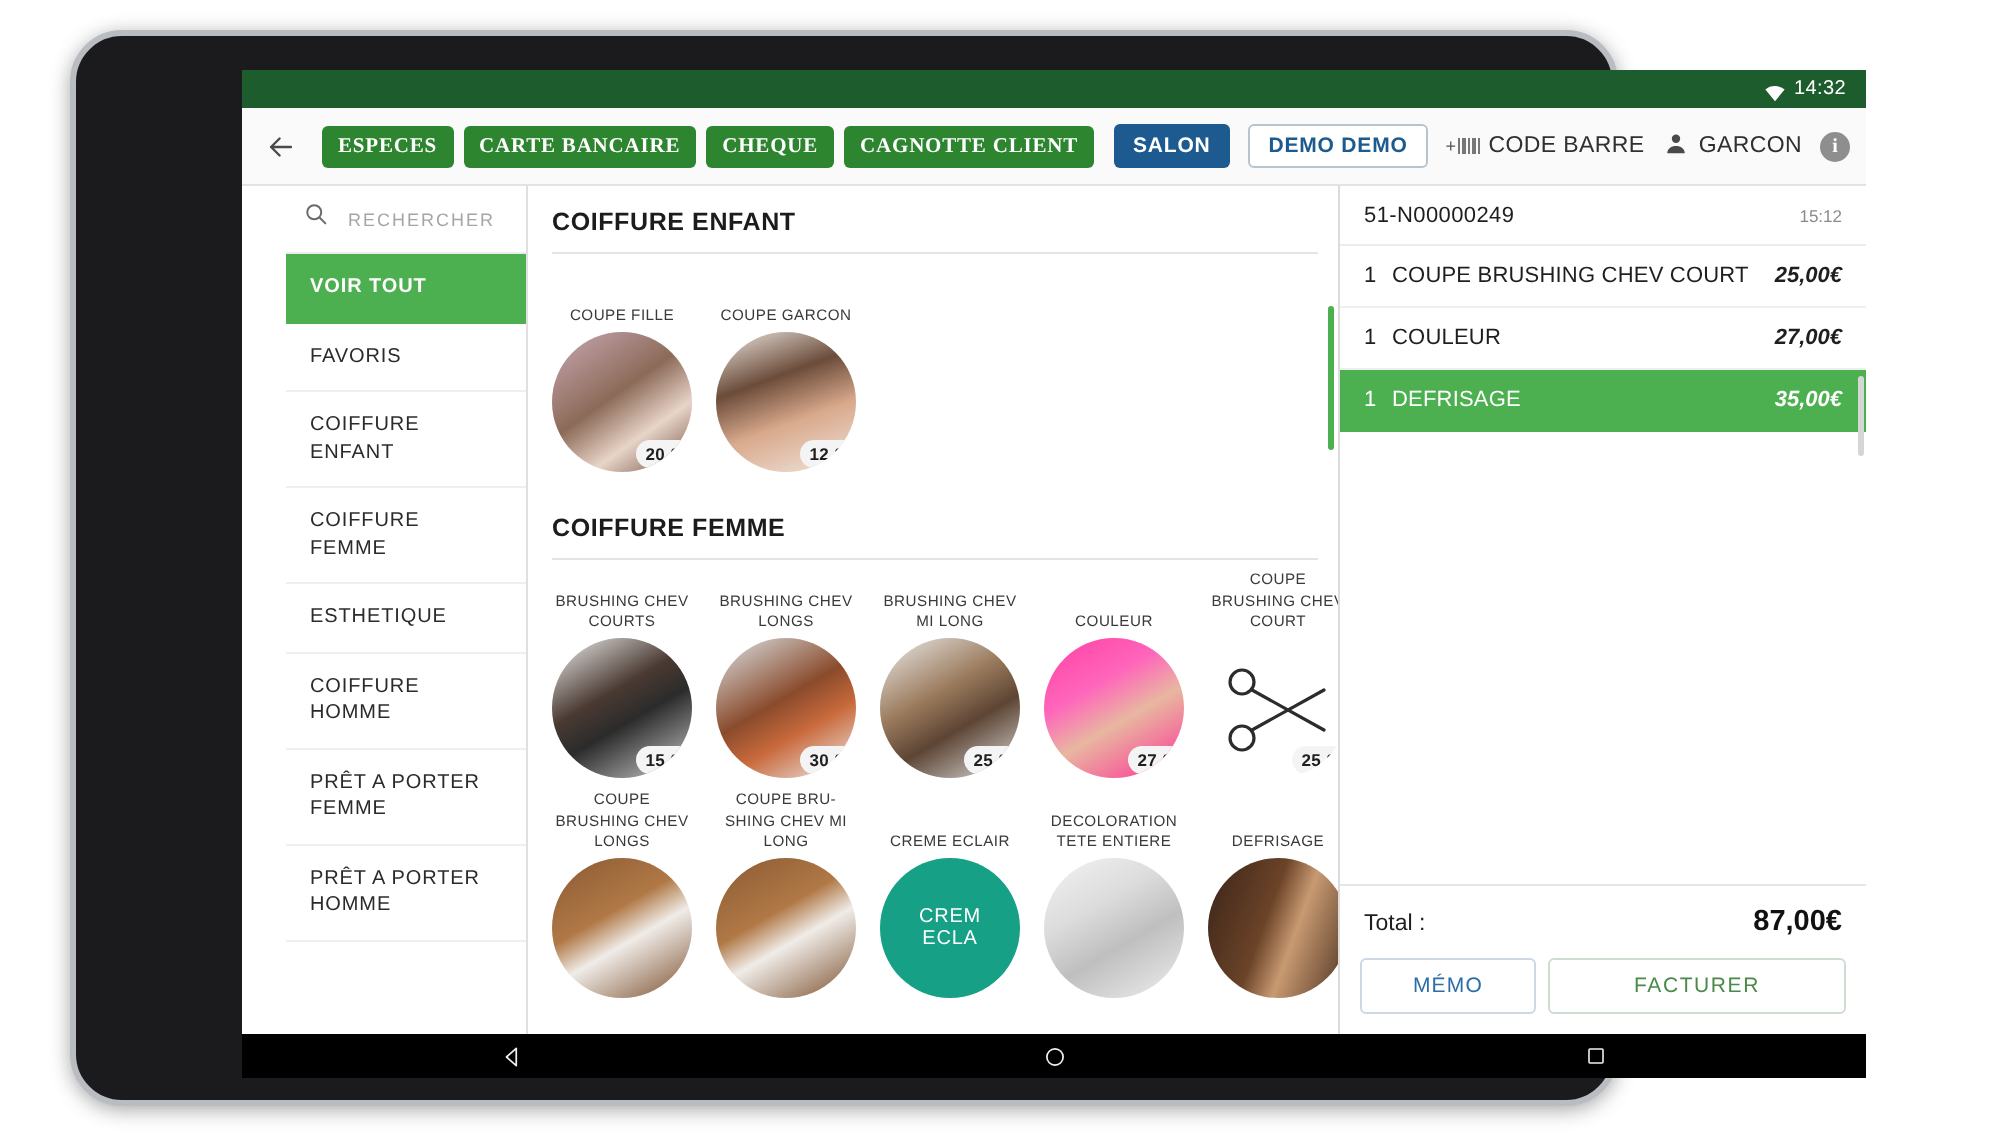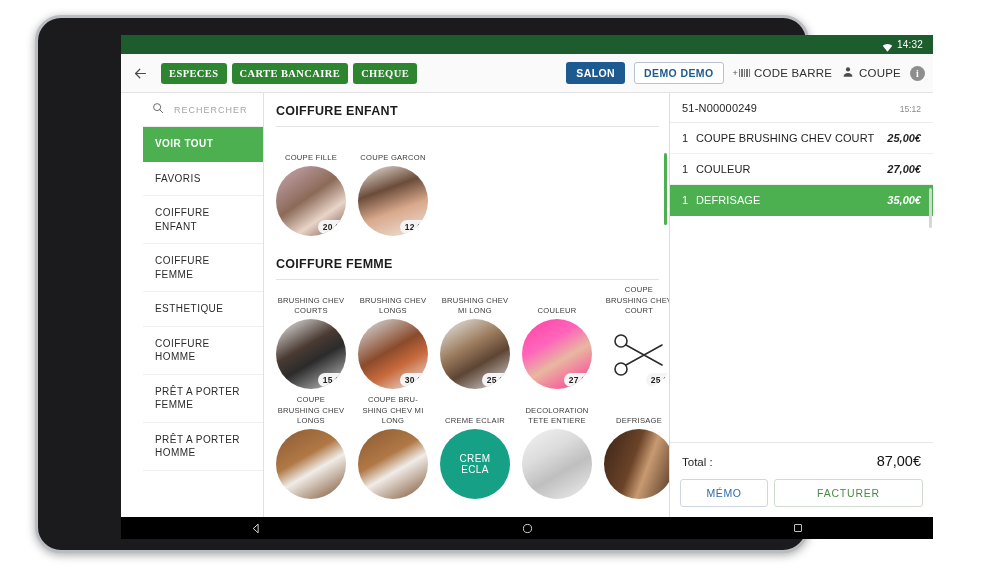--- a/index.html
+++ b/index.html
@@ -195,21 +195,21 @@
   .rline .qty { font-size: 11px; color: #1f1f1f; width: 14px; }
   .rline .nm  { font-size: 11px; color: #1f1f1f; flex: 1; letter-spacing: .1px; }
   .rline .amt { font-size: 11px; color: #1f1f1f; font-weight: bold; font-style: italic; }
   .rline.sel { background: #4caf50; border-bottom: 1px solid #4caf50; }
   .rline.sel .qty, .rline.sel .nm, .rline.sel .amt { color: #fff; }
   #total-row {
     display: flex; align-items: baseline; justify-content: space-between;
     padding: 10px 12px; border-top: 1px solid #e6e6e6;
   }
   #total-row .tl { font-size: 11.5px; color: #1f1f1f; }
-  #total-row .tv { font-size: 14.5px; font-weight: normal; color: #111; }
+  #total-row .tv { font-size: 14.5px; font-weight: bold; color: #111; }
   #action-row { display: flex; gap: 6px; padding: 0 10px 10px 10px; }
   #memo-btn {
     width: 88px; background: #fff; color: #2d6ea8; border: 1px solid #cfd8e0;
     border-radius: 3px; font-size: 10.5px; letter-spacing: .6px;
     padding: 7px 0; font-family:"Liberation Sans",sans-serif; cursor: pointer;
   }
   #facturer-btn {
     flex: 1; background: #fff; color: #4a8a4a; border: 1px solid #cfdcd0;
     border-radius: 3px; font-size: 10.5px; letter-spacing: .8px;
     padding: 7px 0; font-family:"Liberation Sans",sans-serif; cursor: pointer;
@@ -246,20 +246,21 @@
     <div id="toolbar">
       <div id="back-arrow">
         <svg viewBox="0 0 24 24" width="17" height="17">
           <path fill="none" stroke="#4a4a4a" stroke-width="1.7" stroke-linecap="round" stroke-linejoin="round" d="M19 12H5m0 0 6-6m-6 6 6 6"></path>
         </svg>
       </div>
       <div class="pay-group">
         <button class="pay-btn">ESPECES</button>
         <button class="pay-btn">CARTE BANCAIRE</button>
         <button class="pay-btn">CHEQUE</button>
+        <button class="pay-btn">CAGNOTTE CLIENT</button>
       </div>
 
       <div class="tb-right">
         <button id="salon-btn">SALON</button>
         <button id="demo-btn">DEMO DEMO</button>
 
         <div class="tb-item">
           <span class="barcode-ico">
             <span class="plus">+</span>
             <span class="bars">
@@ -273,21 +274,21 @@
           <span>CODE BARRE</span>
         </div>
 
         <div class="tb-item">
           <span>
             <svg viewBox="0 0 24 24" width="14" height="14">
               <circle cx="12" cy="7.5" r="3.6" fill="#4a4a4a"></circle>
               <path fill="#4a4a4a" d="M4.5 20c0-4.1 3.4-6.3 7.5-6.3s7.5 2.2 7.5 6.3Z"></path>
             </svg>
           </span>
-          <span>COUPE</span>
+          <span>GARCON</span>
         </div>
 
         <div class="info-ico">i</div>
       </div>
     </div>
 
     <div id="content">
 
       <div id="sidebar">
         <div id="search-row">

